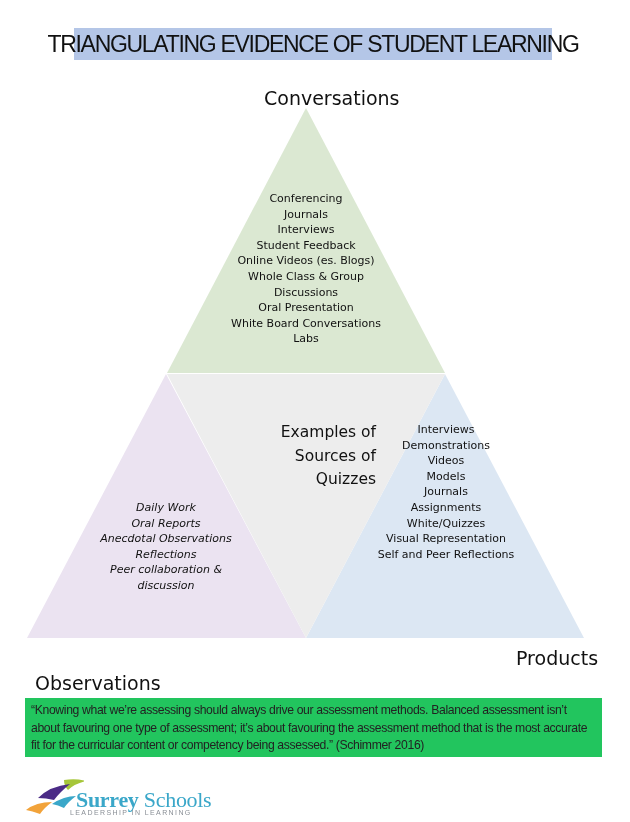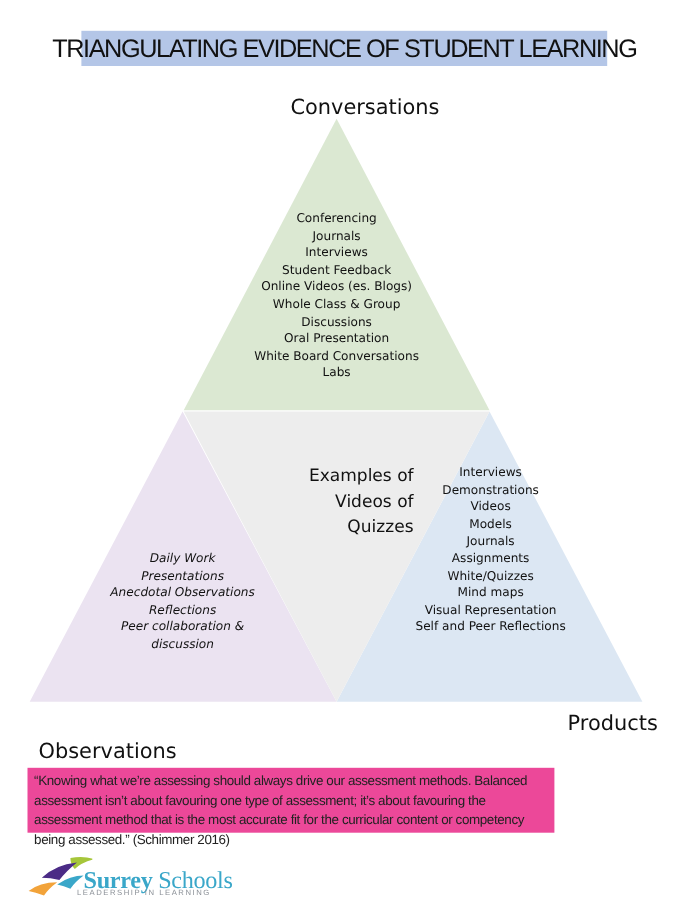--- a/index.html
+++ b/index.html
@@ -12,22 +12,22 @@
     color: #111; white-space: nowrap;
   }
   svg.diagram { position: absolute; left: 0; top: 0; }
   .vlabel { position: absolute; font-family: "DejaVu Sans", sans-serif; font-size: 19px; color: #111; white-space: nowrap; }
   .list { position: absolute; text-align: center; font-family: "DejaVu Sans", sans-serif;
           font-size: 11px; line-height: 15.6px; color: #111; }
   .list div { white-space: nowrap; }
   .center-label { position: absolute; left: 236px; top: 421px; width: 140px; text-align: right;
                   font-family: "DejaVu Sans", sans-serif; font-size: 15.5px; line-height: 23.5px; color: #111; }
   .quote {
-    position: absolute; left: 25px; top: 698px; width: 479px; height: 59px;
-    background: #ec4899; box-sizing: border-box; padding: 4px 6px 16px 6px;
+    position: absolute; left: 25px; top: 698px; width: 577px; height: 59px;
+    background: #22c55e; box-sizing: border-box; padding: 4px 6px 16px 6px;
     font-family: "Liberation Sans", sans-serif; font-size: 12.2px; line-height: 17.5px;
     letter-spacing: -0.35px; color: #222;
   }
   .logo { position: absolute; left: 24px; top: 776px; width: 190px; height: 44px; }
   .logo-text { position: absolute; left: 52px; top: 11px; font-family: Liberation Serif, serif;
                font-size: 22px; font-weight: bold; color: #3aa7c9; white-space: nowrap; letter-spacing: -0.3px; }
   .logo-text .light { font-weight: normal; }
   .logo-tag { position: absolute; left: 46px; top: 33px; font-family: "Liberation Sans", sans-serif;
               font-size: 7px; letter-spacing: 1.4px; color: #8a8f96; white-space: nowrap; }
 </style>
@@ -55,43 +55,42 @@
     <div>Online Videos (es. Blogs)</div>
     <div>Whole Class &amp; Group</div>
     <div>Discussions</div>
     <div>Oral Presentation</div>
     <div>White Board Conversations</div>
     <div>Labs</div>
   </div>
 
 <div class="list" id="obs-list" style="left:86px; top:500px; width:160px;font-style:italic;">
     <div>Daily Work</div>
-    <div>Presentations</div>
+    <div>Oral Reports</div>
     <div>Anecdotal Observations</div>
     <div>Reflections</div>
     <div>Peer collaboration &amp;</div>
     <div>discussion</div>
   </div>
 
 <div class="list" id="prod-list" style="left:366px; top:422px; width:160px;">
     <div>Interviews</div>
     <div>Demonstrations</div>
     <div>Videos</div>
     <div>Models</div>
     <div>Journals</div>
     <div>Assignments</div>
     <div>White/Quizzes</div>
-    <div>Mind maps</div>
     <div>Visual Representation</div>
     <div>Self and Peer Reflections</div>
   </div>
 
 <div class="center-label">
   <div>Examples of</div>
-  <div>Videos of</div>
+  <div>Sources of</div>
   <div>Quizzes</div>
 </div>
 
 <div class="quote">“Knowing what we’re assessing should always drive our assessment methods. Balanced assessment isn’t about favouring one type of assessment; it’s about favouring the assessment method that is the most accurate fit for the curricular content or competency being assessed.” (Schimmer 2016)</div>
 
 <div class="logo">
   <svg width="60" height="44" style="position:absolute;left:0;top:0;">
     <path d="M40 4 Q52 2 62 5 Q50 8 44 14 Q40 10 40 4 Z" fill="#a6c63a"></path>
     <path d="M14 22 Q26 10 46 8 Q36 16 30 24 Q22 22 14 22 Z" fill="#4b2b86"></path>
     <path d="M28 28 Q40 20 52 20 Q44 26 40 32 Q34 29 28 28 Z" fill="#3aa7c9"></path>

